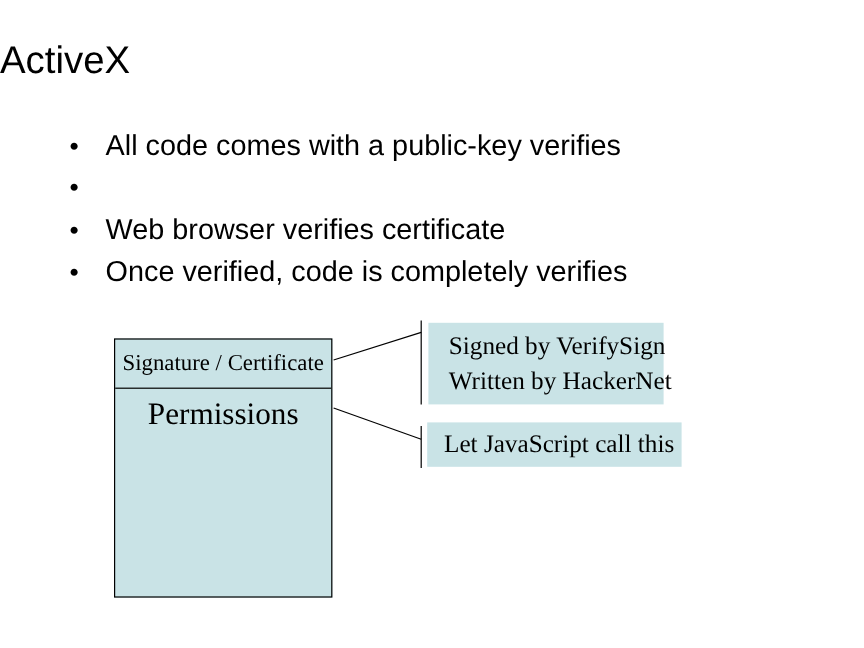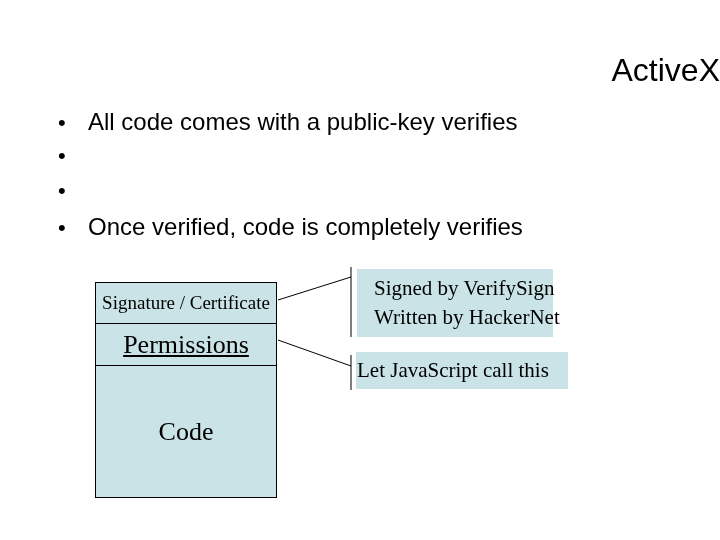--- a/index.html
+++ b/index.html
@@ -7,22 +7,22 @@
     width: 720px; height: 540px;
     background: #ffffff;
     font-family: "Liberation Sans", sans-serif;
     position: relative;
     overflow: hidden;
   }
   .slide { position: absolute; inset: 0; width: 720px; height: 540px; }
 
   .title {
     position: absolute;
-    top: 52px; left: 0; width: 720px;
-    text-align: right;
+    top: 32px; left: 0; width: 720px;
+    text-align: left;
     font-size: 32px;
     color: #000;
     letter-spacing: 0;
   }
 
   .bullets {
     position: absolute;
     top: 108px; left: 58px; width: 600px;
   }
   .bullet-row {
@@ -53,21 +53,21 @@
     flex-direction: column;
   }
   .stack .sec {
     display: flex;
     align-items: center;
     justify-content: center;
     box-sizing: border-box;
     text-align: left;
   }
   .sec-signature { height: 40px; font-size: 19px; white-space: nowrap; }
-  .sec-permissions { height: 42px; font-size: 26px; border-top: 1px solid var(--line-color, #000); text-decoration: underline; }
+  .sec-permissions { height: 42px; font-size: 26px; border-top: 1px solid var(--line-color, #000); }
   .sec-code { flex: 1 1 auto; font-size: 26px; border-top: 1px solid var(--line-color, #000); }
 
   .callout {
     position: absolute;
     box-sizing: border-box;
     background: var(--box-fill, #c9e3e6);
     font-family: "Liberation Serif", serif;
     font-size: 21px;
     color: #000;
     display: flex;
@@ -77,21 +77,21 @@
   }
   .callout-signature {
     left: 357px; top: 269px;
     width: 196px; height: 68px;
     padding-left: 17px;
     line-height: 29px;
   }
   .callout-permissions {
     left: 356px; top: 352px;
     width: 212px; height: 37px;
-    padding-left: 1px;
+    padding-left: 14px;
   }
 
   .connectors {
     position: absolute;
     left: 0; top: 0;
     width: 720px; height: 540px;
     pointer-events: none;
   }
   .connectors line {
     stroke: var(--line-color, #000);
@@ -108,38 +108,38 @@
   <div class="bullets">
     <div class="bullet-row">
       <span class="bullet-marker">•</span>
       <span class="bullet-text">All code comes with a public-key verifies</span>
     </div>
     <div class="bullet-row">
       <span class="bullet-marker">•</span>
     </div>
     <div class="bullet-row">
       <span class="bullet-marker">•</span>
+      <span class="bullet-text">Web browser verifies certificate</span>
     </div>
     <div class="bullet-row">
       <span class="bullet-marker">•</span>
       <span class="bullet-text">Once verified, code is completely verifies</span>
     </div>
   </div>
 
   <svg class="connectors" viewBox="0 0 720 540" xmlns="http://www.w3.org/2000/svg">
     <line x1="278" y1="300" x2="351" y2="277"></line>
     <line x1="351" y1="267" x2="351" y2="337"></line>
     <line x1="278" y1="340" x2="351" y2="366"></line>
     <line x1="351" y1="355" x2="351" y2="390"></line>
   </svg>
 
   <div class="stack">
     <div class="sec sec-signature">Signature / Certificate</div>
     <div class="sec sec-permissions">Permissions</div>
-    <div class="sec sec-code">Code</div>
   </div>
 
   <div class="callout callout-signature">
     <div>Signed by VerifySign</div>
     <div>Written by HackerNet</div>
   </div>
 
   <div class="callout callout-permissions">
     <div>Let JavaScript call this</div>
   </div>

